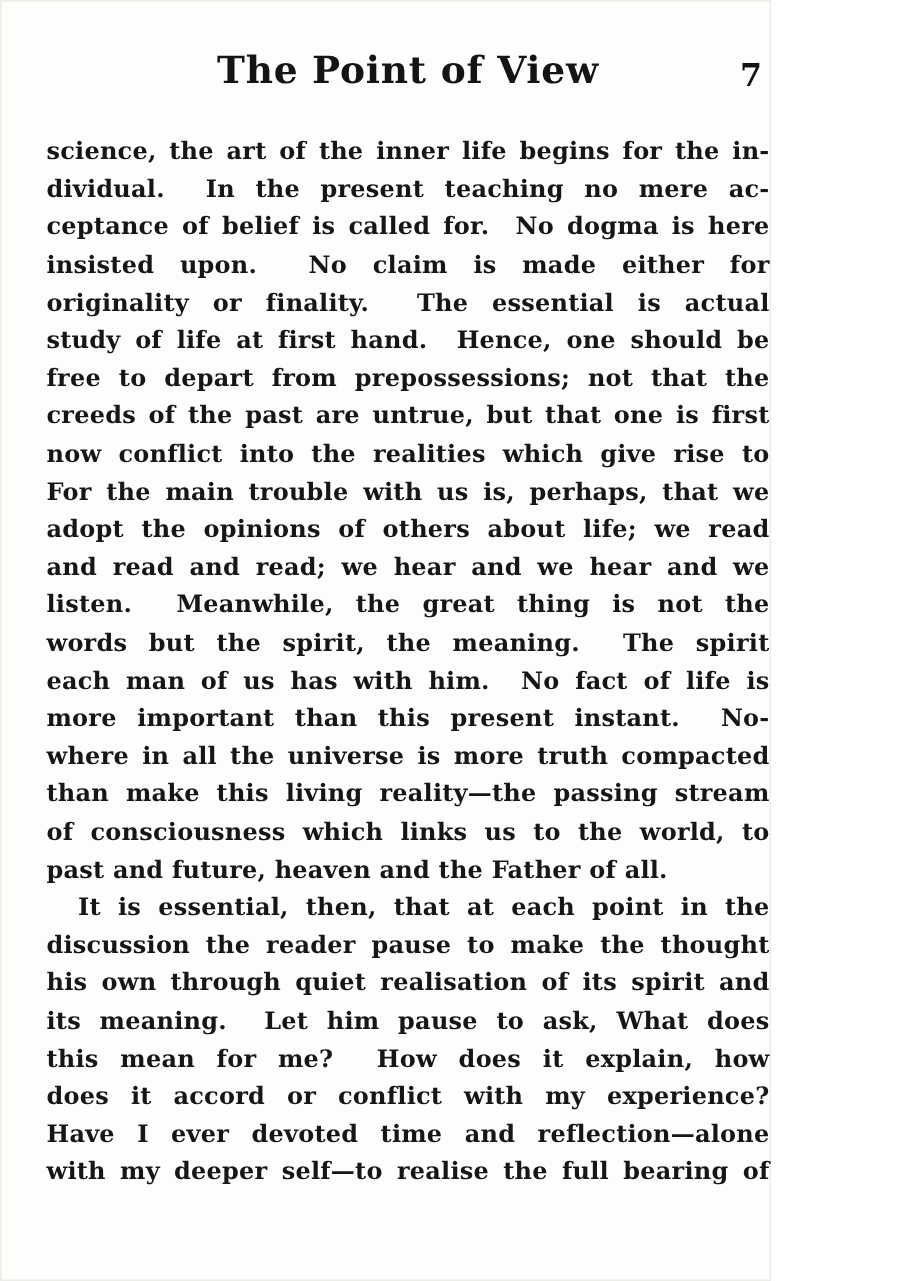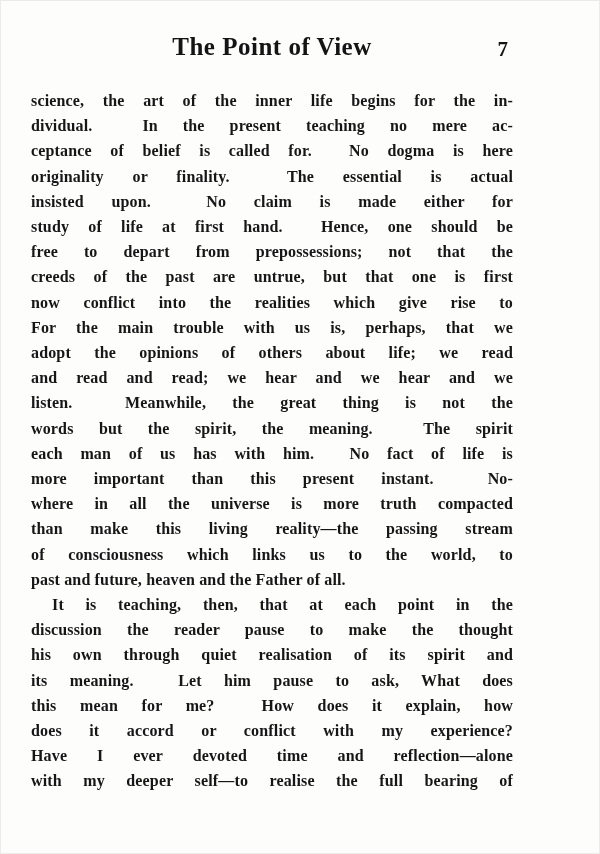--- a/index.html
+++ b/index.html
@@ -5,25 +5,24 @@
   html, body { margin: 0; padding: 0; }
   body {
     width: 600px; height: 854px;
     background: #ffffff;
     font-family: "DejaVu Serif", serif;
     color: #161616;
     overflow: hidden;
   }
   .scan-page {
     position: relative;
-    width: 600px; height: 854px;
+    width: 514px; height: 854px;
     background: #fdfdfc;
     box-shadow: inset 0 0 0 1px #ebebe8;
     overflow: hidden;
-    font-family: Liberation Serif, serif;
   }
   .running-head {
     position: absolute;
     left: 31px; top: 30px;
     width: 482px; height: 34px;
   }
   .chapter-title {
     display: block;
     text-align: center;
     font-size: 25px;
@@ -64,40 +63,40 @@
 <div class="scan-page">
   <header class="running-head">
     <span class="chapter-title">The Point of View</span>
     <span class="folio">7</span>
   </header>
   <main class="body-text">
     <div class="paragraph">
         <div class="line">science, the art of the inner life begins for the in-</div>
         <div class="line">dividual.  In the present teaching no mere ac-</div>
         <div class="line">ceptance of belief is called for.  No dogma is here</div>
+        <div class="line">insisted upon.  No claim is made either for</div>
         <div class="line">originality or finality.  The essential is actual</div>
-        <div class="line">insisted upon.  No claim is made either for</div>
         <div class="line">study of life at first hand.  Hence, one should be</div>
         <div class="line">free to depart from prepossessions; not that the</div>
         <div class="line">creeds of the past are untrue, but that one is first</div>
         <div class="line">now conflict into the realities which give rise to</div>
         <div class="line">For the main trouble with us is, perhaps, that we</div>
         <div class="line">adopt the opinions of others about life; we read</div>
         <div class="line">and read and read; we hear and we hear and we</div>
         <div class="line">listen.  Meanwhile, the great thing is not the</div>
         <div class="line">words but the spirit, the meaning.  The spirit</div>
         <div class="line">each man of us has with him.  No fact of life is</div>
         <div class="line">more important than this present instant.  No-</div>
         <div class="line">where in all the universe is more truth compacted</div>
         <div class="line">than make this living reality—the passing stream</div>
         <div class="line">of consciousness which links us to the world, to</div>
         <div class="line last">past and future, heaven and the Father of all.</div>
       </div>
     <div class="paragraph">
-        <div class="line indent">It is teaching, then, that at each point in the</div>
+        <div class="line indent">It is essential, then, that at each point in the</div>
         <div class="line">discussion the reader pause to make the thought</div>
         <div class="line">his own through quiet realisation of its spirit and</div>
         <div class="line">its meaning.  Let him pause to ask, What does</div>
         <div class="line">this mean for me?  How does it explain, how</div>
         <div class="line">does it accord or conflict with my experience?</div>
         <div class="line">Have I ever devoted time and reflection—alone</div>
         <div class="line">with my deeper self—to realise the full bearing of</div>
       </div>
   </main>
 </div>

